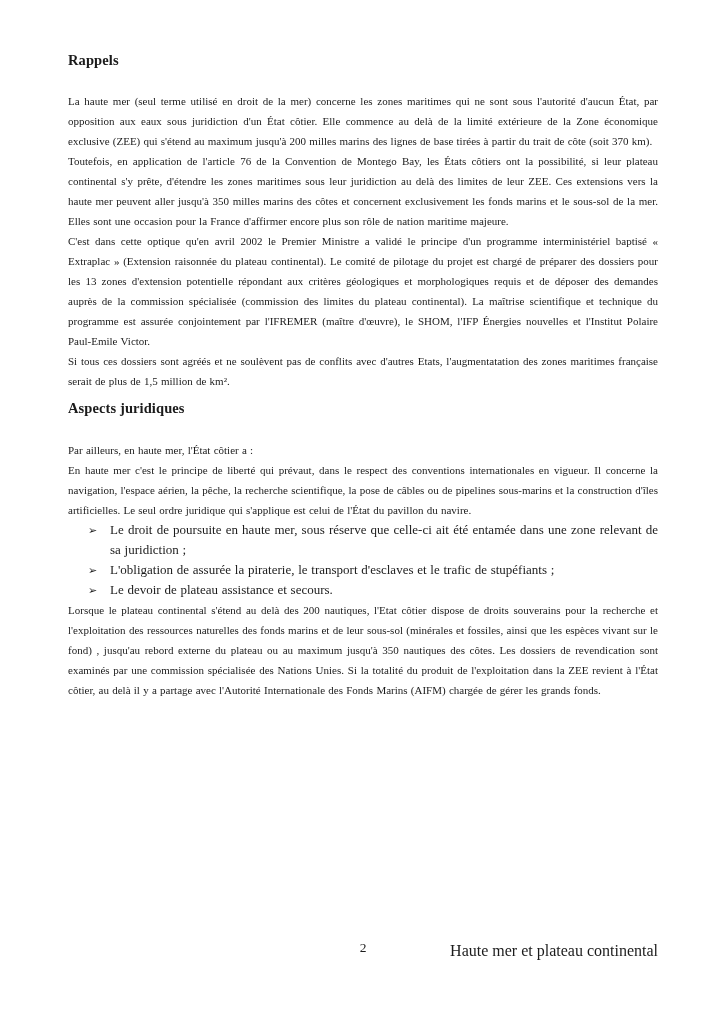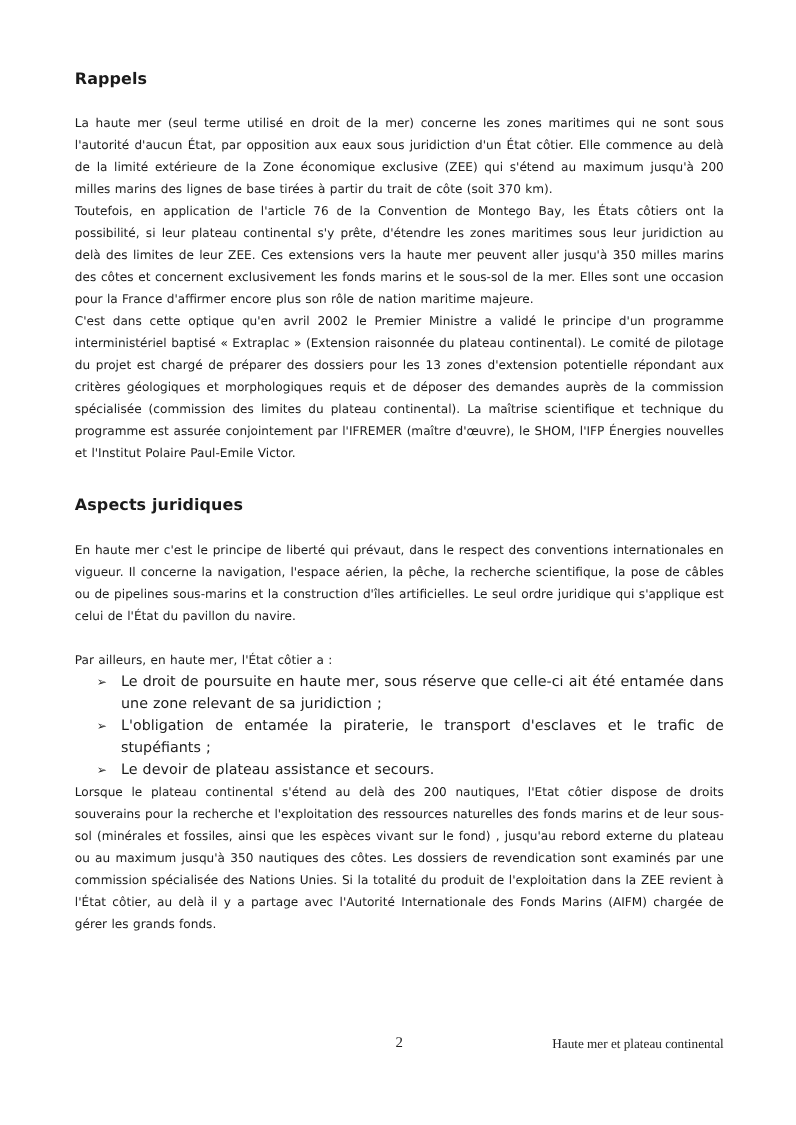--- a/index.html
+++ b/index.html
@@ -12,32 +12,33 @@
     width: 724px;
     height: 1023px;
     background: #ffffff;
     color: #1b1b1b;
     font-family: "DejaVu Sans", "Liberation Sans", sans-serif;
     overflow: hidden;
   }
   .content {
     position: absolute;
     left: 68px;
-    top: 64px;
+    top: 52px;
     width: 590px;
+    font-family: Liberation Serif, serif;
   }
   .section-heading {
     font-size: 14.5px;
     font-weight: bold;
     margin: 0;
     padding: 0;
     letter-spacing: 0.1px;
   }
   .heading-rappels { margin-bottom: 22px; }
-  .heading-aspects { margin-top: 30px; margin-bottom: 23px; }
+  .heading-aspects { margin-top: 9px; margin-bottom: 23px; }
   .body-paragraph {
     font-size: 11px;
     line-height: 20px;
     text-align: justify;
     margin: 0;
     padding: 0;
     word-spacing: 0.5px;
   }
   .list-intro {
     margin-top: 20px;
@@ -80,52 +81,53 @@
     position: absolute;
     left: 50%;
     transform: translateX(-50%);
     top: 2px;
     font-size: 13.5px;
   }
   .running-title {
     position: absolute;
     right: 0;
     top: 4px;
-    font-size: 12px;
+    font-size: 16px;
   }
 </style>
 </head>
 <body>
 
 <div class="page">
   <div class="content">
 
     <h2 class="section-heading heading-rappels">Rappels</h2>
 
     <p class="body-paragraph">La haute mer (seul terme utilisé en droit de la mer) concerne les zones maritimes qui ne sont sous l'autorité d'aucun État, par opposition aux eaux sous juridiction d'un État côtier. Elle commence au delà de la limité extérieure de la Zone économique exclusive (ZEE) qui s'étend au maximum jusqu'à 200 milles marins des lignes de base tirées à partir du trait de côte (soit 370 km).</p>
 
     <p class="body-paragraph">Toutefois, en application de l'article 76 de la Convention de Montego Bay, les États côtiers ont la possibilité, si leur plateau continental s'y prête, d'étendre les zones maritimes sous leur juridiction au delà des limites de leur ZEE. Ces extensions vers la haute mer peuvent aller jusqu'à 350 milles marins des côtes et concernent exclusivement les fonds marins et le sous-sol de la mer. Elles sont une occasion pour la France d'affirmer encore plus son rôle de nation maritime majeure.</p>
 
     <p class="body-paragraph">C'est dans cette optique qu'en avril 2002 le Premier Ministre a validé le principe d'un programme interministériel baptisé « Extraplac » (Extension raisonnée du plateau continental). Le comité de pilotage du projet est chargé de préparer des dossiers pour les 13 zones d'extension potentielle répondant aux critères géologiques et morphologiques requis et de déposer des demandes auprès de la commission spécialisée (commission des limites du plateau continental). La maîtrise scientifique et technique du programme est assurée conjointement par l'IFREMER (maître d'œuvre), le SHOM, l'IFP Énergies nouvelles et l'Institut Polaire Paul-Emile Victor.</p>
 
+    <p class="body-paragraph">Si tous ces dossiers sont agréés et ne soulèvent pas de conflits avec d'autres Etats, l'augmentatation des zones maritimes française serait de plus de 1,5 million de km².</p>
 
     <h2 class="section-heading heading-aspects">Aspects juridiques</h2>
 
+    <p class="body-paragraph list-intro">Par ailleurs, en haute mer, l'État côtier a :</p>
+
     <p class="body-paragraph">En haute mer c'est le principe de liberté qui prévaut, dans le respect des conventions internationales en vigueur. Il concerne la navigation, l'espace aérien, la pêche, la recherche scientifique, la pose de câbles ou de pipelines sous-marins et la construction d'îles artificielles. Le seul ordre juridique qui s'applique est celui de l'État du pavillon du navire.</p>
-
-    <p class="body-paragraph list-intro">Par ailleurs, en haute mer, l'État côtier a :</p>
 
     <ul class="bullet-list">
       <li class="bullet-item">
         <span class="bullet-glyph">➢</span>
         <span class="bullet-text">Le droit de poursuite en haute mer, sous réserve que celle-ci ait été entamée dans une zone relevant de sa juridiction ;</span>
       </li>
       <li class="bullet-item">
         <span class="bullet-glyph">➢</span>
-        <span class="bullet-text">L'obligation de entamée la piraterie, le transport d'esclaves et le trafic de stupéfiants ;</span>
+        <span class="bullet-text">L'obligation de assurée la piraterie, le transport d'esclaves et le trafic de stupéfiants ;</span>
       </li>
       <li class="bullet-item">
         <span class="bullet-glyph">➢</span>
         <span class="bullet-text">Le devoir de plateau assistance et secours.</span>
       </li>
     </ul>
 
     <p class="body-paragraph">Lorsque le plateau continental s'étend au delà des 200 nautiques, l'Etat côtier dispose de droits souverains pour la recherche et l'exploitation des ressources naturelles des fonds marins et de leur sous-sol (minérales et fossiles, ainsi que les espèces vivant sur le fond) , jusqu'au rebord externe du plateau ou au maximum jusqu'à 350 nautiques des côtes. Les dossiers de revendication sont examinés par une commission spécialisée des Nations Unies. Si la totalité du produit de l'exploitation dans la ZEE revient à l'État côtier, au delà il y a partage avec l'Autorité Internationale des Fonds Marins (AIFM) chargée de gérer les grands fonds.</p>
 
   </div>

